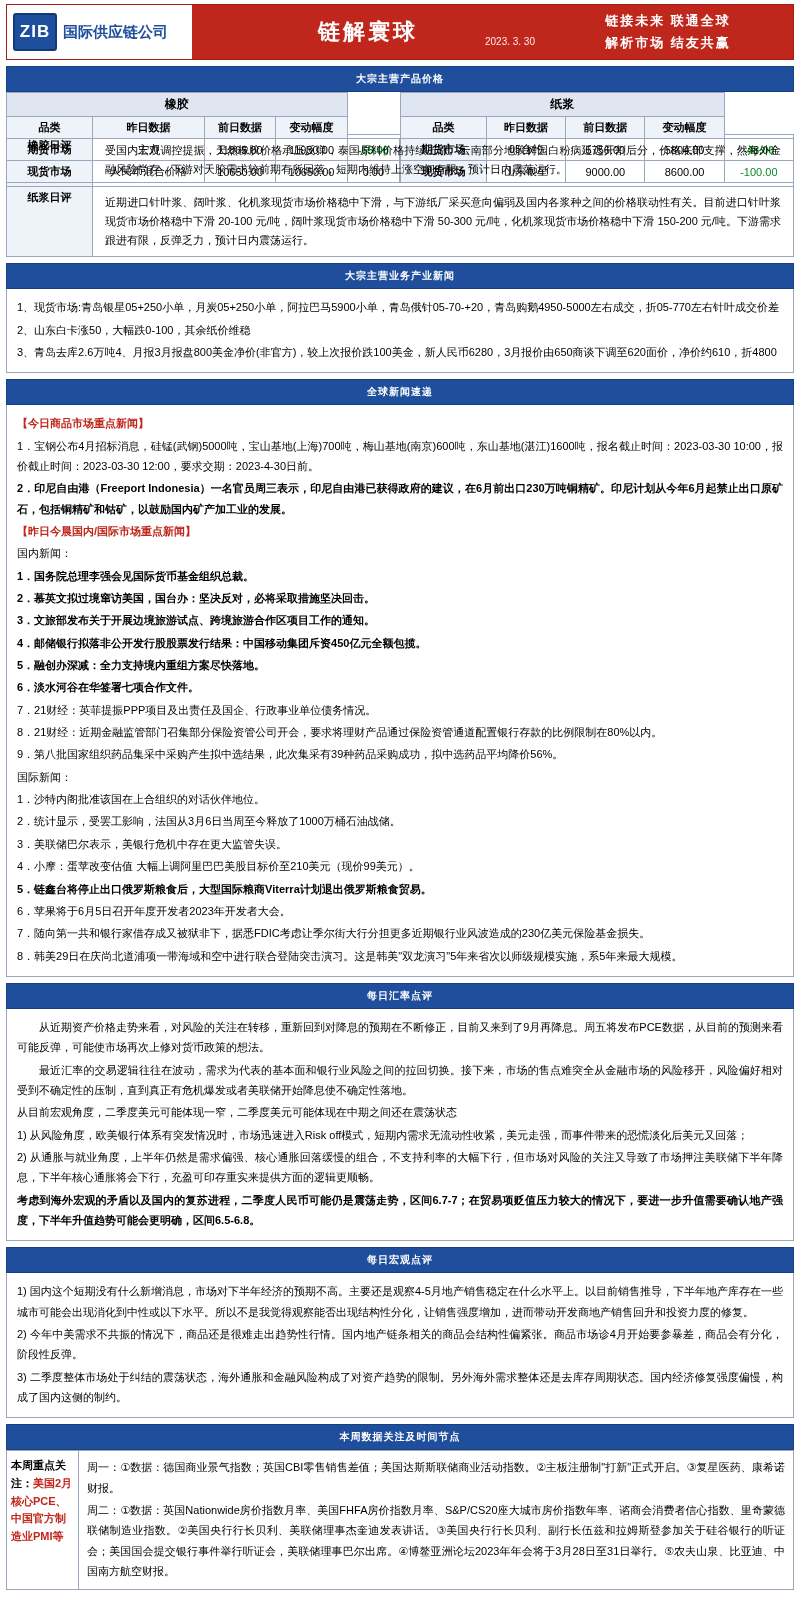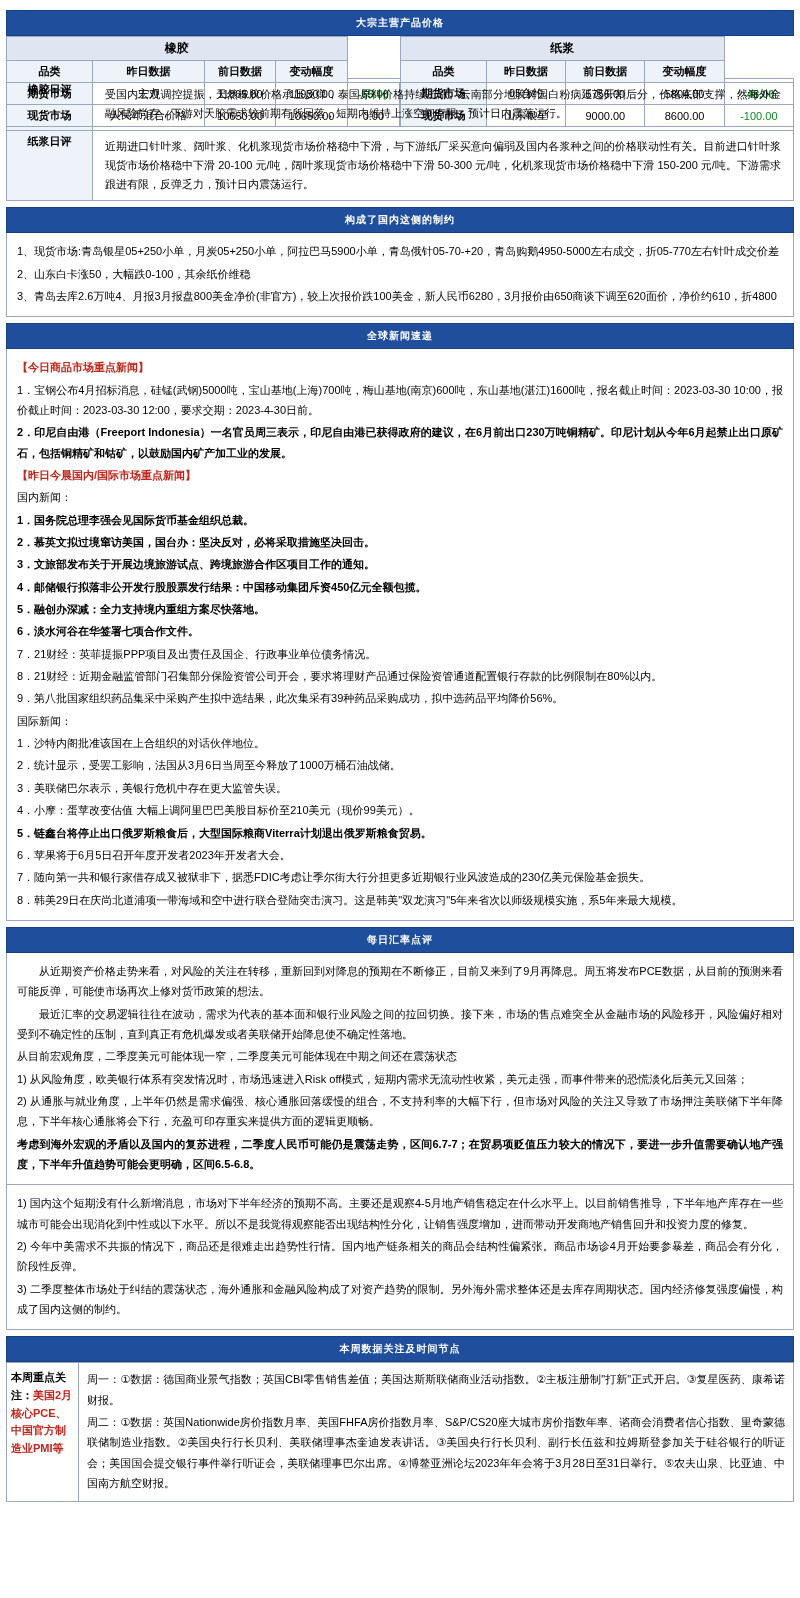--- a/index.html
+++ b/index.html
@@ -117,20 +117,34 @@
   }
   .week-lbl .em { color: #c0271c; }
   .week-body { padding: 6px 8px; line-height: 1.85; text-align: justify; }
   .week-body p { margin: 0 0 2px 0; }
 </style>
 </head>
 <body>
 
 <div class="page">
 
+  <div class="header">
+    <div class="hdr-left">
+      <div class="logo-badge">ZIB</div>
+      <div class="logo-text">国际供应链公司</div>
+    </div>
+    <div class="hdr-center">
+      <div class="hdr-title">链解寰球</div>
+      <div class="hdr-date">2023. 3. 30</div>
+    </div>
+    <div class="hdr-right">
+      <div>链接未来  联通全球</div>
+      <div>解析市场  结友共赢</div>
+    </div>
+  </div>
 
   <div class="bar sp">大宗主营产品价格</div>
 
   <div class="price-wrap">
     <div class="price-half">
       <table>
         <tbody>
             <tr>
               <td class="sub-head" colspan="4">橡胶</td>
             </tr>
@@ -202,21 +216,21 @@
       <td class="cmt-lbl">橡胶日评</td>
       <td class="cmt-body">受国内宏观调控提振，天然橡胶价格承压反弹，泰国原料价格持续上涨。云南部分地胶树园白粉病延迟开割后分，价格底部支撑，然海外金融风险尚存，下游对天胶需求较前期有所回落，短期内维持上涨空间有限，预计日内震荡运行。</td>
     </tr>
     <tr>
       <td class="cmt-lbl">纸浆日评</td>
       <td class="cmt-body">近期进口针叶浆、阔叶浆、化机浆现货市场价格稳中下滑，与下游纸厂采买意向偏弱及国内各浆种之间的价格联动性有关。目前进口针叶浆现货市场价格稳中下滑 20-100 元/吨，阔叶浆现货市场价格稳中下滑 50-300 元/吨，化机浆现货市场价格稳中下滑 150-200 元/吨。下游需求跟进有限，反弹乏力，预计日内震荡运行。</td>
     </tr>
   </tbody>
     </table>
 
-  <div class="bar sp">构成了国内这侧的制约</div>
+  <div class="bar sp">大宗主营业务产业新闻</div>
   <div class="block">
     <p>1、现货市场:青岛银星05+250小单，月炭05+250小单，阿拉巴马5900小单，青岛俄针05-70-+20，青岛购鹅4950-5000左右成交，折05-770左右针叶成交价差</p>
     <p>2、山东白卡涨50，大幅跌0-100，其余纸价维稳</p>
     <p>3、青岛去库2.6万吨4、月报3月报盘800美金净价(非官方)，较上次报价跌100美金，新人民币6280，3月报价由650商谈下调至620面价，净价约610，折4800</p>
   </div>
 
   <div class="bar sp">全球新闻速递</div>
   <div class="block">
     <p class="tag-red">【今日商品市场重点新闻】</p>
     <p>1．宝钢公布4月招标消息，硅锰(武钢)5000吨，宝山基地(上海)700吨，梅山基地(南京)600吨，东山基地(湛江)1600吨，报名截止时间：2023-03-30 10:00，报价截止时间：2023-03-30 12:00，要求交期：2023-4-30日前。</p>
@@ -246,20 +260,21 @@
   <div class="bar sp">每日汇率点评</div>
   <div class="block">
     <p style="text-indent:2em;">从近期资产价格走势来看，对风险的关注在转移，重新回到对降息的预期在不断修正，目前又来到了9月再降息。周五将发布PCE数据，从目前的预测来看可能反弹，可能使市场再次上修对货币政策的想法。</p>
     <p style="text-indent:2em;">最近汇率的交易逻辑往往在波动，需求为代表的基本面和银行业风险之间的拉回切换。接下来，市场的售点难突全从金融市场的风险移开，风险偏好相对受到不确定性的压制，直到真正有危机爆发或者美联储开始降息使不确定性落地。</p>
     <p>从目前宏观角度，二季度美元可能体现一窄，二季度美元可能体现在中期之间还在震荡状态</p>
     <p>1) 从风险角度，欧美银行体系有突发情况时，市场迅速进入Risk off模式，短期内需求无流动性收紧，美元走强，而事件带来的恐慌淡化后美元又回落；</p>
     <p>2) 从通胀与就业角度，上半年仍然是需求偏强、核心通胀回落缓慢的组合，不支持利率的大幅下行，但市场对风险的关注又导致了市场押注美联储下半年降息，下半年核心通胀将会下行，充盈可印存重实来提供方面的逻辑更顺畅。</p>
     <p class="bold">考虑到海外宏观的矛盾以及国内的复苏进程，二季度人民币可能仍是震荡走势，区间6.7-7；在贸易项贬值压力较大的情况下，要进一步升值需要确认地产强度，下半年升值趋势可能会更明确，区间6.5-6.8。</p>
   </div>
 
+  <div class="bar sp">每日宏观点评</div>
   <div class="block">
     <p>1) 国内这个短期没有什么新增消息，市场对下半年经济的预期不高。主要还是观察4-5月地产销售稳定在什么水平上。以目前销售推导，下半年地产库存在一些城市可能会出现消化到中性或以下水平。所以不是我觉得观察能否出现结构性分化，让销售强度增加，进而带动开发商地产销售回升和投资力度的修复。</p>
     <p>2) 今年中美需求不共振的情况下，商品还是很难走出趋势性行情。国内地产链条相关的商品会结构性偏紧张。商品市场诊4月开始要参暴差，商品会有分化，阶段性反弹。</p>
     <p>3) 二季度整体市场处于纠结的震荡状态，海外通胀和金融风险构成了对资产趋势的限制。另外海外需求整体还是去库存周期状态。国内经济修复强度偏慢，构成了国内这侧的制约。</p>
   </div>
 
   <div class="bar sp">本周数据关注及时间节点</div>
   <table class="week-table">
     <tbody>
         <tr>

